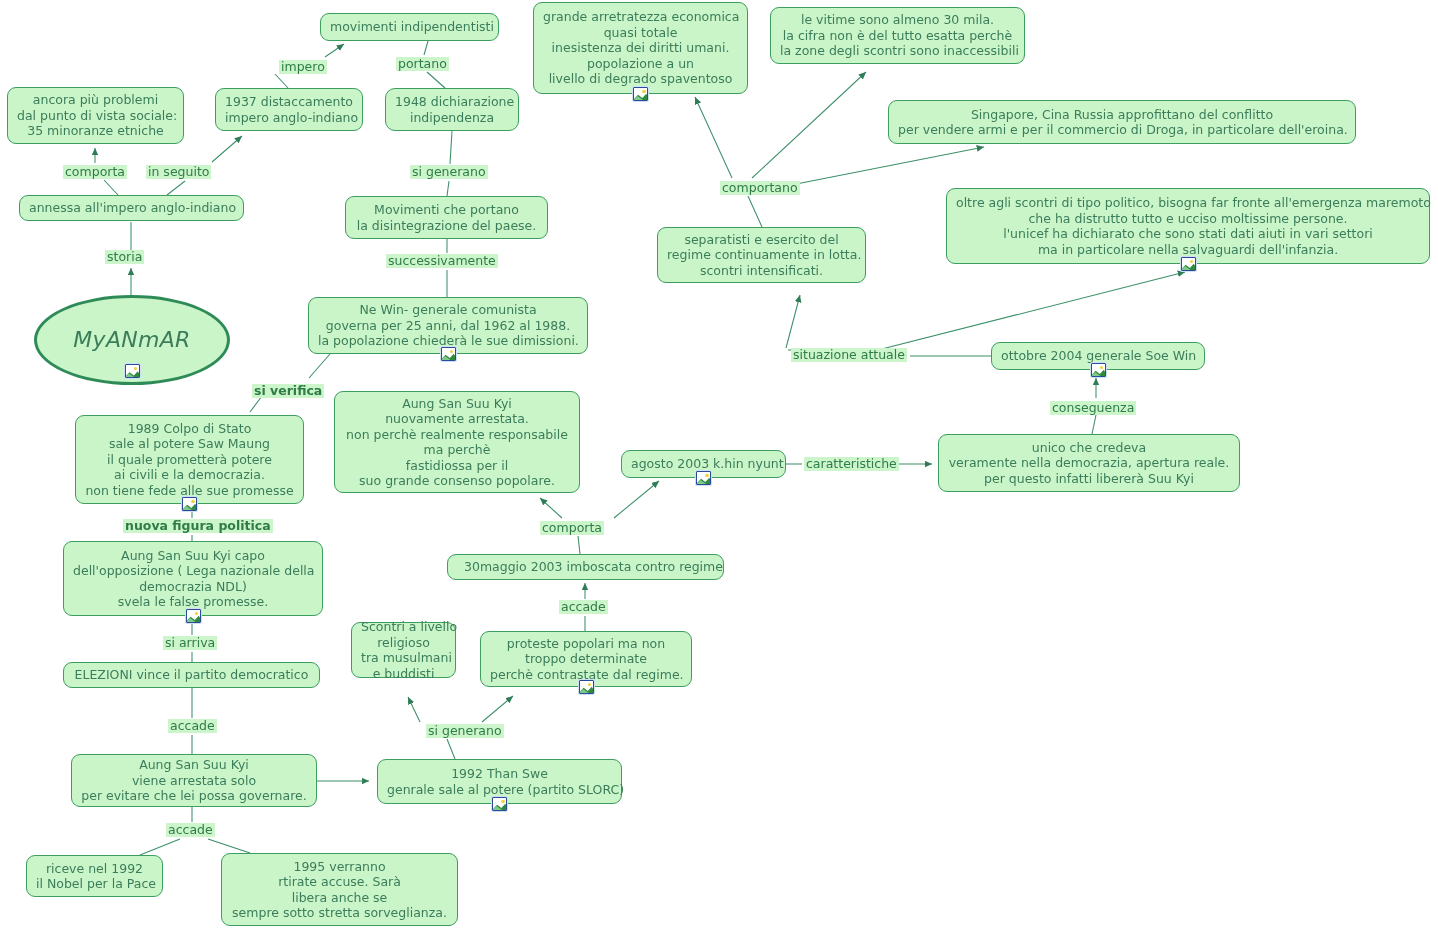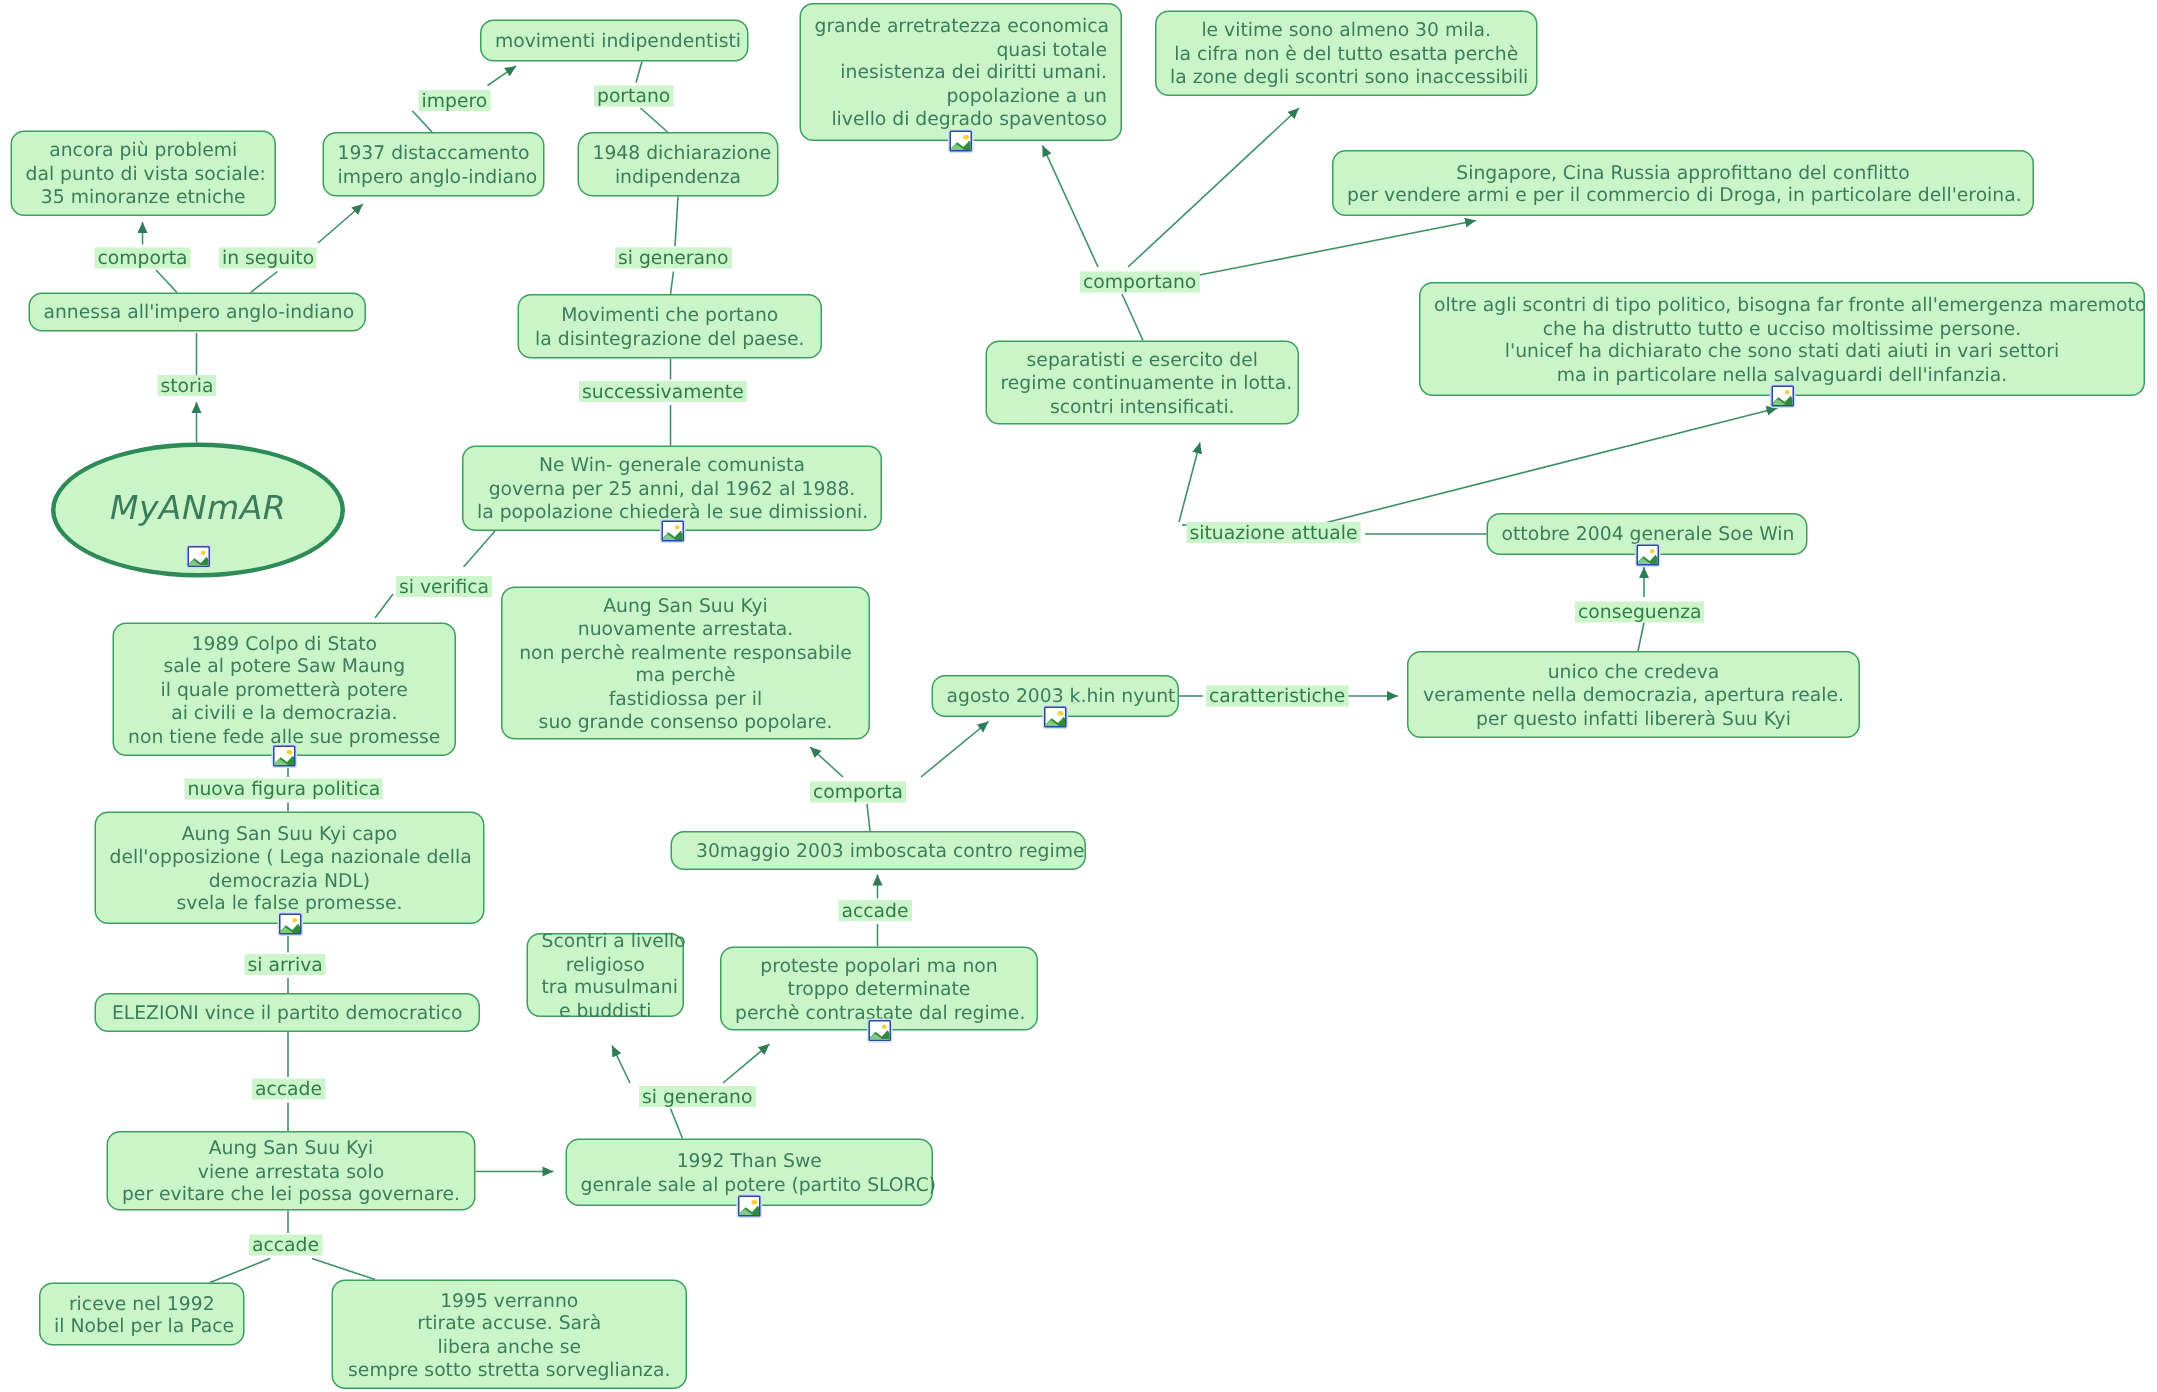--- a/index.html
+++ b/index.html
@@ -261,21 +261,21 @@
 per questo infatti libererà Suu Kyi</div></div>
     <div class="node" style="left: 991px; top: 342px; width: 214px; height: 28px;"><div class="txt">ottobre 2004 generale Soe Win</div></div>
     <div class="pic-icon" style="left: 1090.5px; top: 363px;">
       <div class="sun"></div>
       <div class="hill"></div>
       <div class="hill2"></div>
     </div>
     <div class="node" style="left: 657px; top: 227px; width: 209px; height: 56px;"><div class="txt">separatisti e esercito del
 regime continuamente in lotta.
 scontri intensificati.</div></div>
-    <div class="node" style="left: 533px; top: 2px; width: 215px; height: 92px; text-align: right;"><div class="txt">grande arretratezza economica
+    <div class="node" style="left: 533px; top: 2px; width: 215px; height: 92px;"><div class="txt">grande arretratezza economica
 quasi totale
 inesistenza dei diritti umani.
 popolazione a un
 livello di degrado spaventoso</div></div>
     <div class="pic-icon" style="left: 633px; top: 87px;">
       <div class="sun"></div>
       <div class="hill"></div>
       <div class="hill2"></div>
     </div>
     <div class="node" style="left: 770px; top: 7px; width: 255px; height: 57px;"><div class="txt">le vitime sono almeno 30 mila.
@@ -292,22 +292,22 @@
       <div class="hill"></div>
       <div class="hill2"></div>
     </div>
     <div class="elabel" style="left: 105px; top: 250px;">storia</div>
     <div class="elabel" style="left: 63px; top: 165px;">comporta</div>
     <div class="elabel" style="left: 146px; top: 165px;">in seguito</div>
     <div class="elabel" style="left: 279px; top: 60px;">impero</div>
     <div class="elabel" style="left: 396px; top: 57px;">portano</div>
     <div class="elabel" style="left: 410px; top: 165px;">si generano</div>
     <div class="elabel" style="left: 386px; top: 254px;">successivamente</div>
-    <div class="elabel" style="left: 264px; top: 384px;">si verifica</div>
-    <div class="elabel" style="left: 123px; top: 519px;">nuova figura politica</div>
+    <div class="elabel" style="left: 252px; top: 384px; font-weight: bold;">si verifica</div>
+    <div class="elabel" style="left: 123px; top: 519px; font-weight: bold;">nuova figura politica</div>
     <div class="elabel" style="left: 163px; top: 636px;">si arriva</div>
     <div class="elabel" style="left: 168px; top: 719px;">accade</div>
     <div class="elabel" style="left: 166px; top: 823px;">accade</div>
     <div class="elabel" style="left: 426px; top: 724px;">si generano</div>
     <div class="elabel" style="left: 559px; top: 600px;">accade</div>
     <div class="elabel" style="left: 540px; top: 521px;">comporta</div>
     <div class="elabel" style="left: 804px; top: 457px;">caratteristiche</div>
     <div class="elabel" style="left: 1050px; top: 401px;">conseguenza</div>
     <div class="elabel" style="left: 791px; top: 348px;">situazione attuale</div>
     <div class="elabel" style="left: 720px; top: 181px;">comportano</div>

